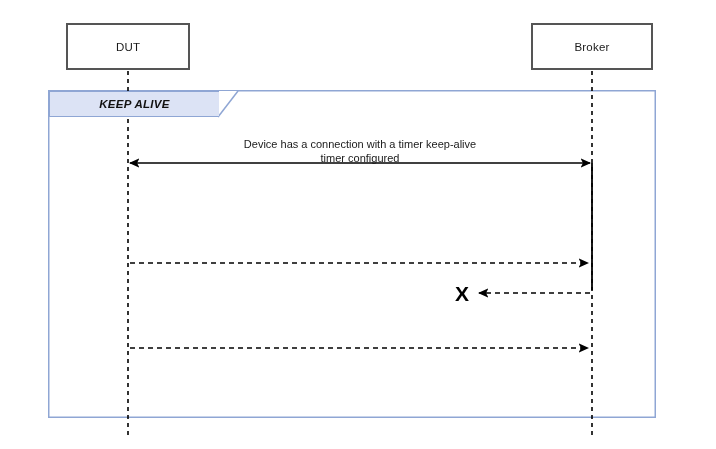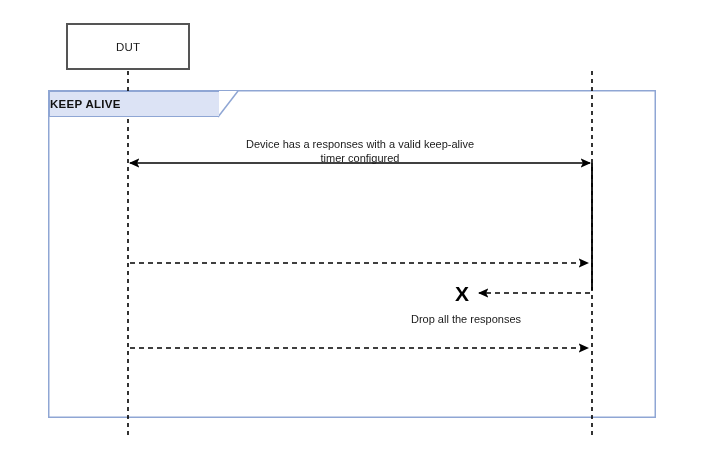--- a/index.html
+++ b/index.html
@@ -43,21 +43,23 @@
   .frame-label {
     position: absolute;
     box-sizing: border-box;
     background: #dce3f5;
     border-right: 0;
     border-bottom: 1.5px solid #8fa6d4;
     border-left: 1.5px solid #8fa6d4;
     border-top: 1.5px solid #8fa6d4;
     display: flex;
     align-items: center;
+    justify-content: center;
     overflow: visible;
+    font-style: italic;
   }
   .frame-label-text {
     font-size: 11.5px;
     font-weight: bold;
     color: #111111;
     letter-spacing: 0.3px;
   }
   .msg-text {
     position: absolute;
     text-align: center;
@@ -107,27 +109,29 @@
     <line x1="130" y1="348" x2="588" y2="348" stroke="#000000" stroke-width="1.5" stroke-dasharray="5 4" marker-end="url(#arrow-right)"></line>
 
     <polygon points="218,91 238,91 218,117" fill="#ffffff" stroke="none"></polygon>
     <line x1="238" y1="91" x2="218" y2="117" stroke="#8fa6d4" stroke-width="1.5"></line>
   </svg>
 
   <div class="actor-box" style="left:66px; top:23px; width:124px; height:47px;">
     <span class="actor-label">DUT</span>
   </div>
 
+  <div class="actor-box" style="left:531px; top:23px; width:122px; height:47px;">
+    <span class="actor-label">Broker</span>
+  </div>
 
   <div class="frame-label" style="left:49px; top:91px; width:170px; height:26px;">
     <span class="frame-label-text">KEEP ALIVE</span>
   </div>
 
-  <div class="msg-text" style="left:181px; top:137px; width:358px;">Device has a responses with a valid keep-alive
+  <div class="msg-text" style="left:181px; top:137px; width:358px;">Device has a connection with a timer keep-alive
 timer configured</div>
 
 
   <div class="x-mark" style="left:455px; top:283px;">X</div>
 
-  <div class="msg-text" style="left:371px; top:312px; width:190px; text-align:center;">Drop all the responses</div>
 
 
 </div>
 
 </body></html>

